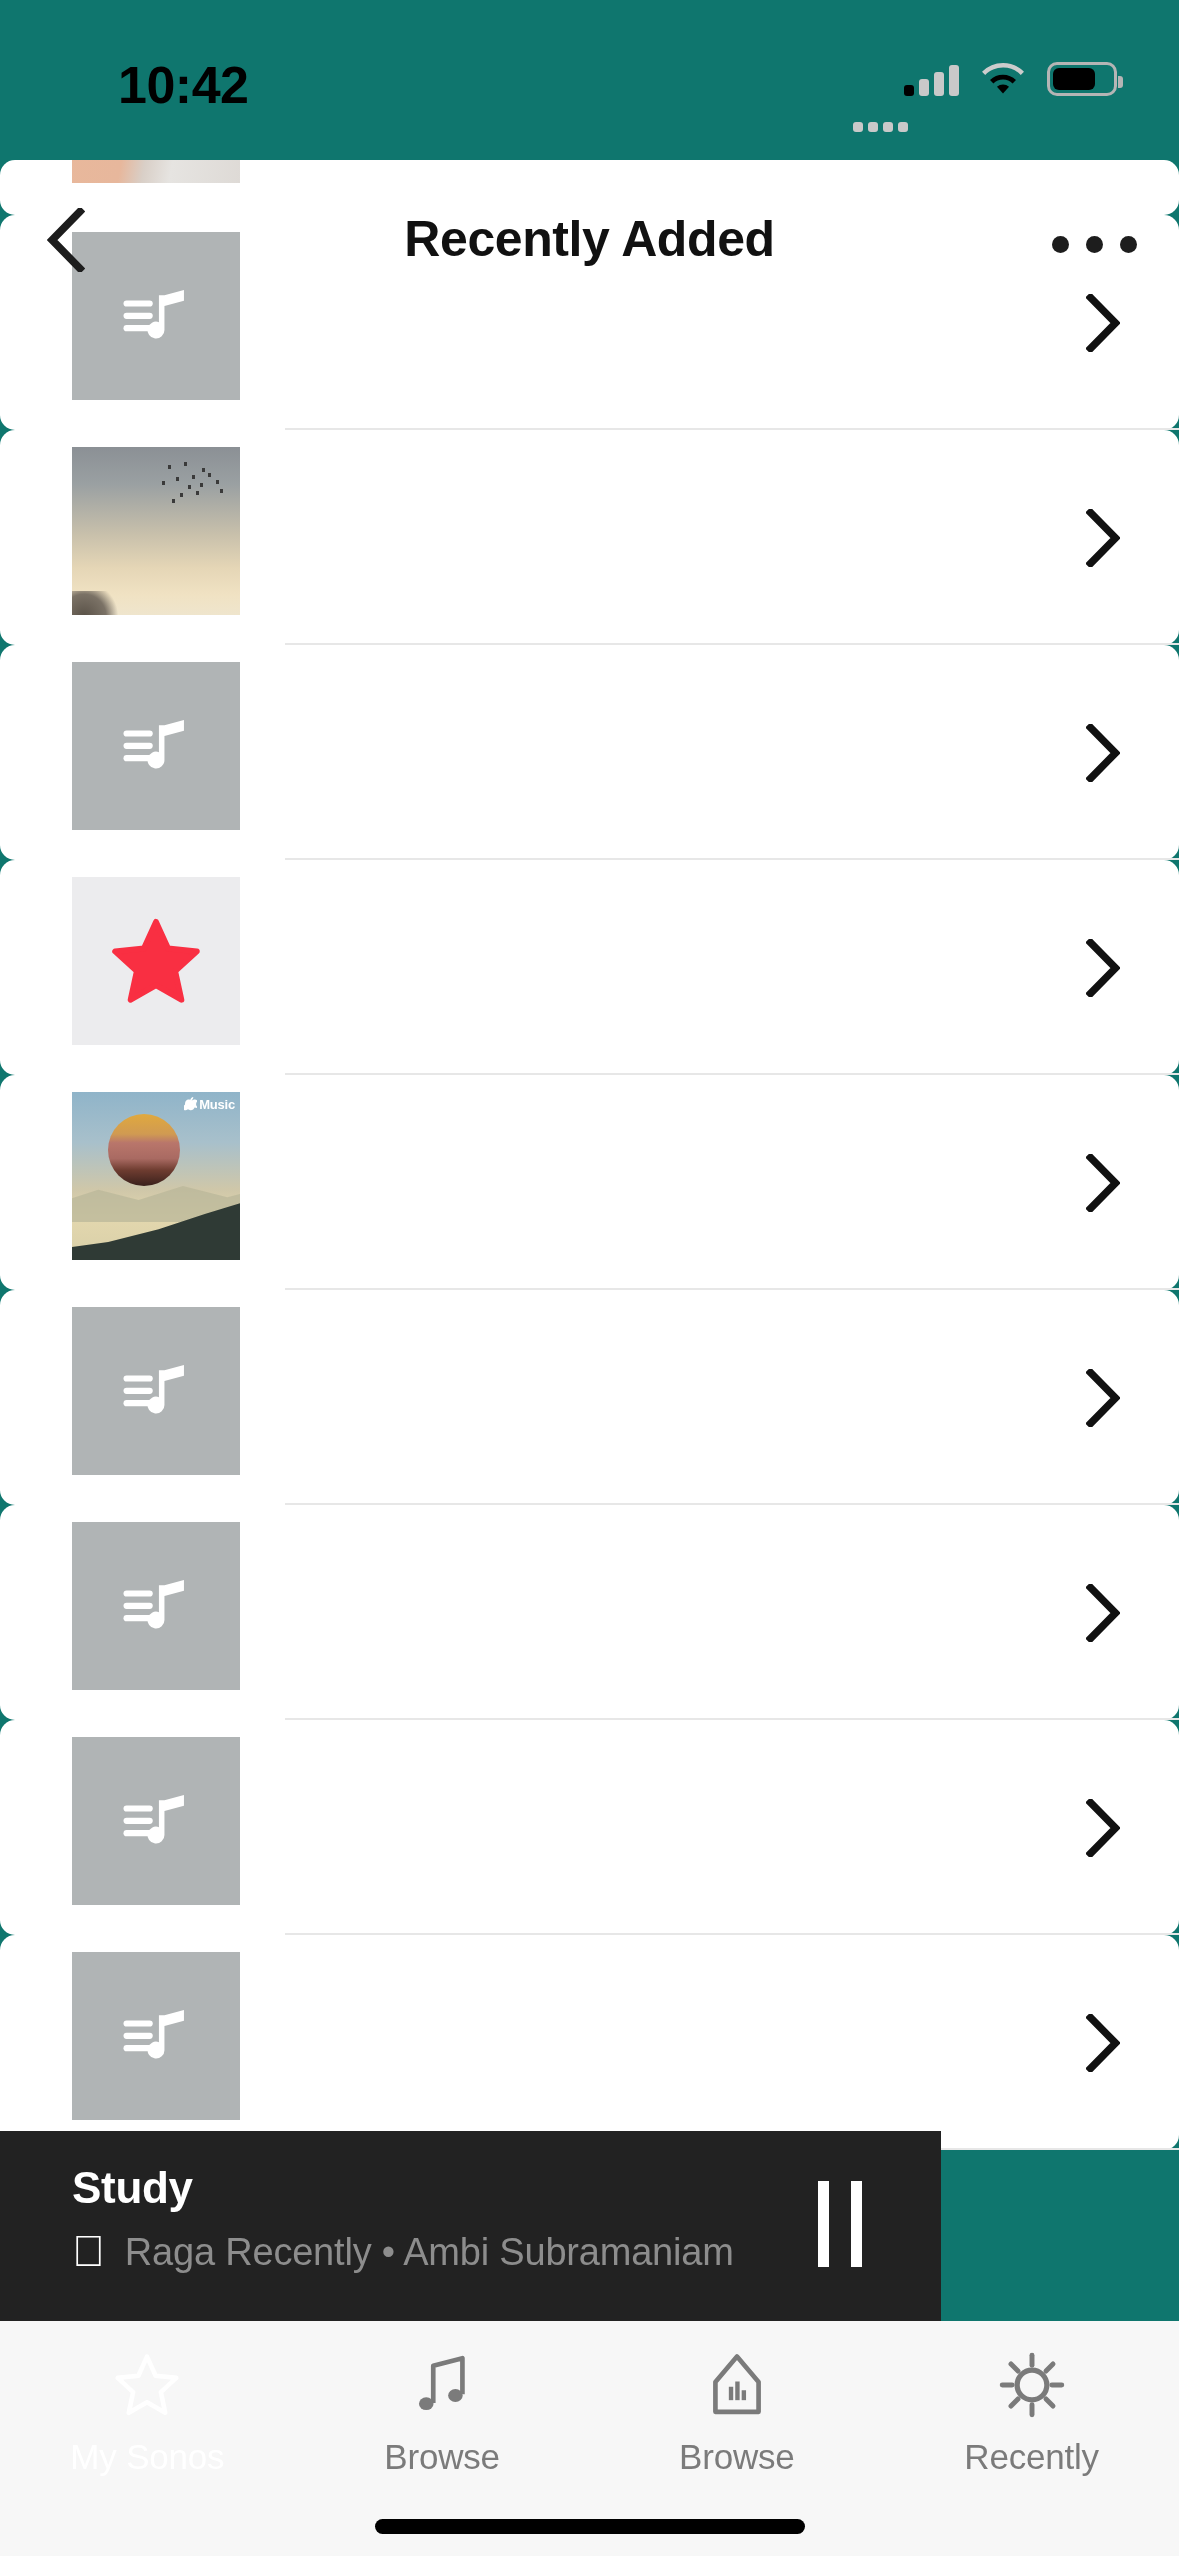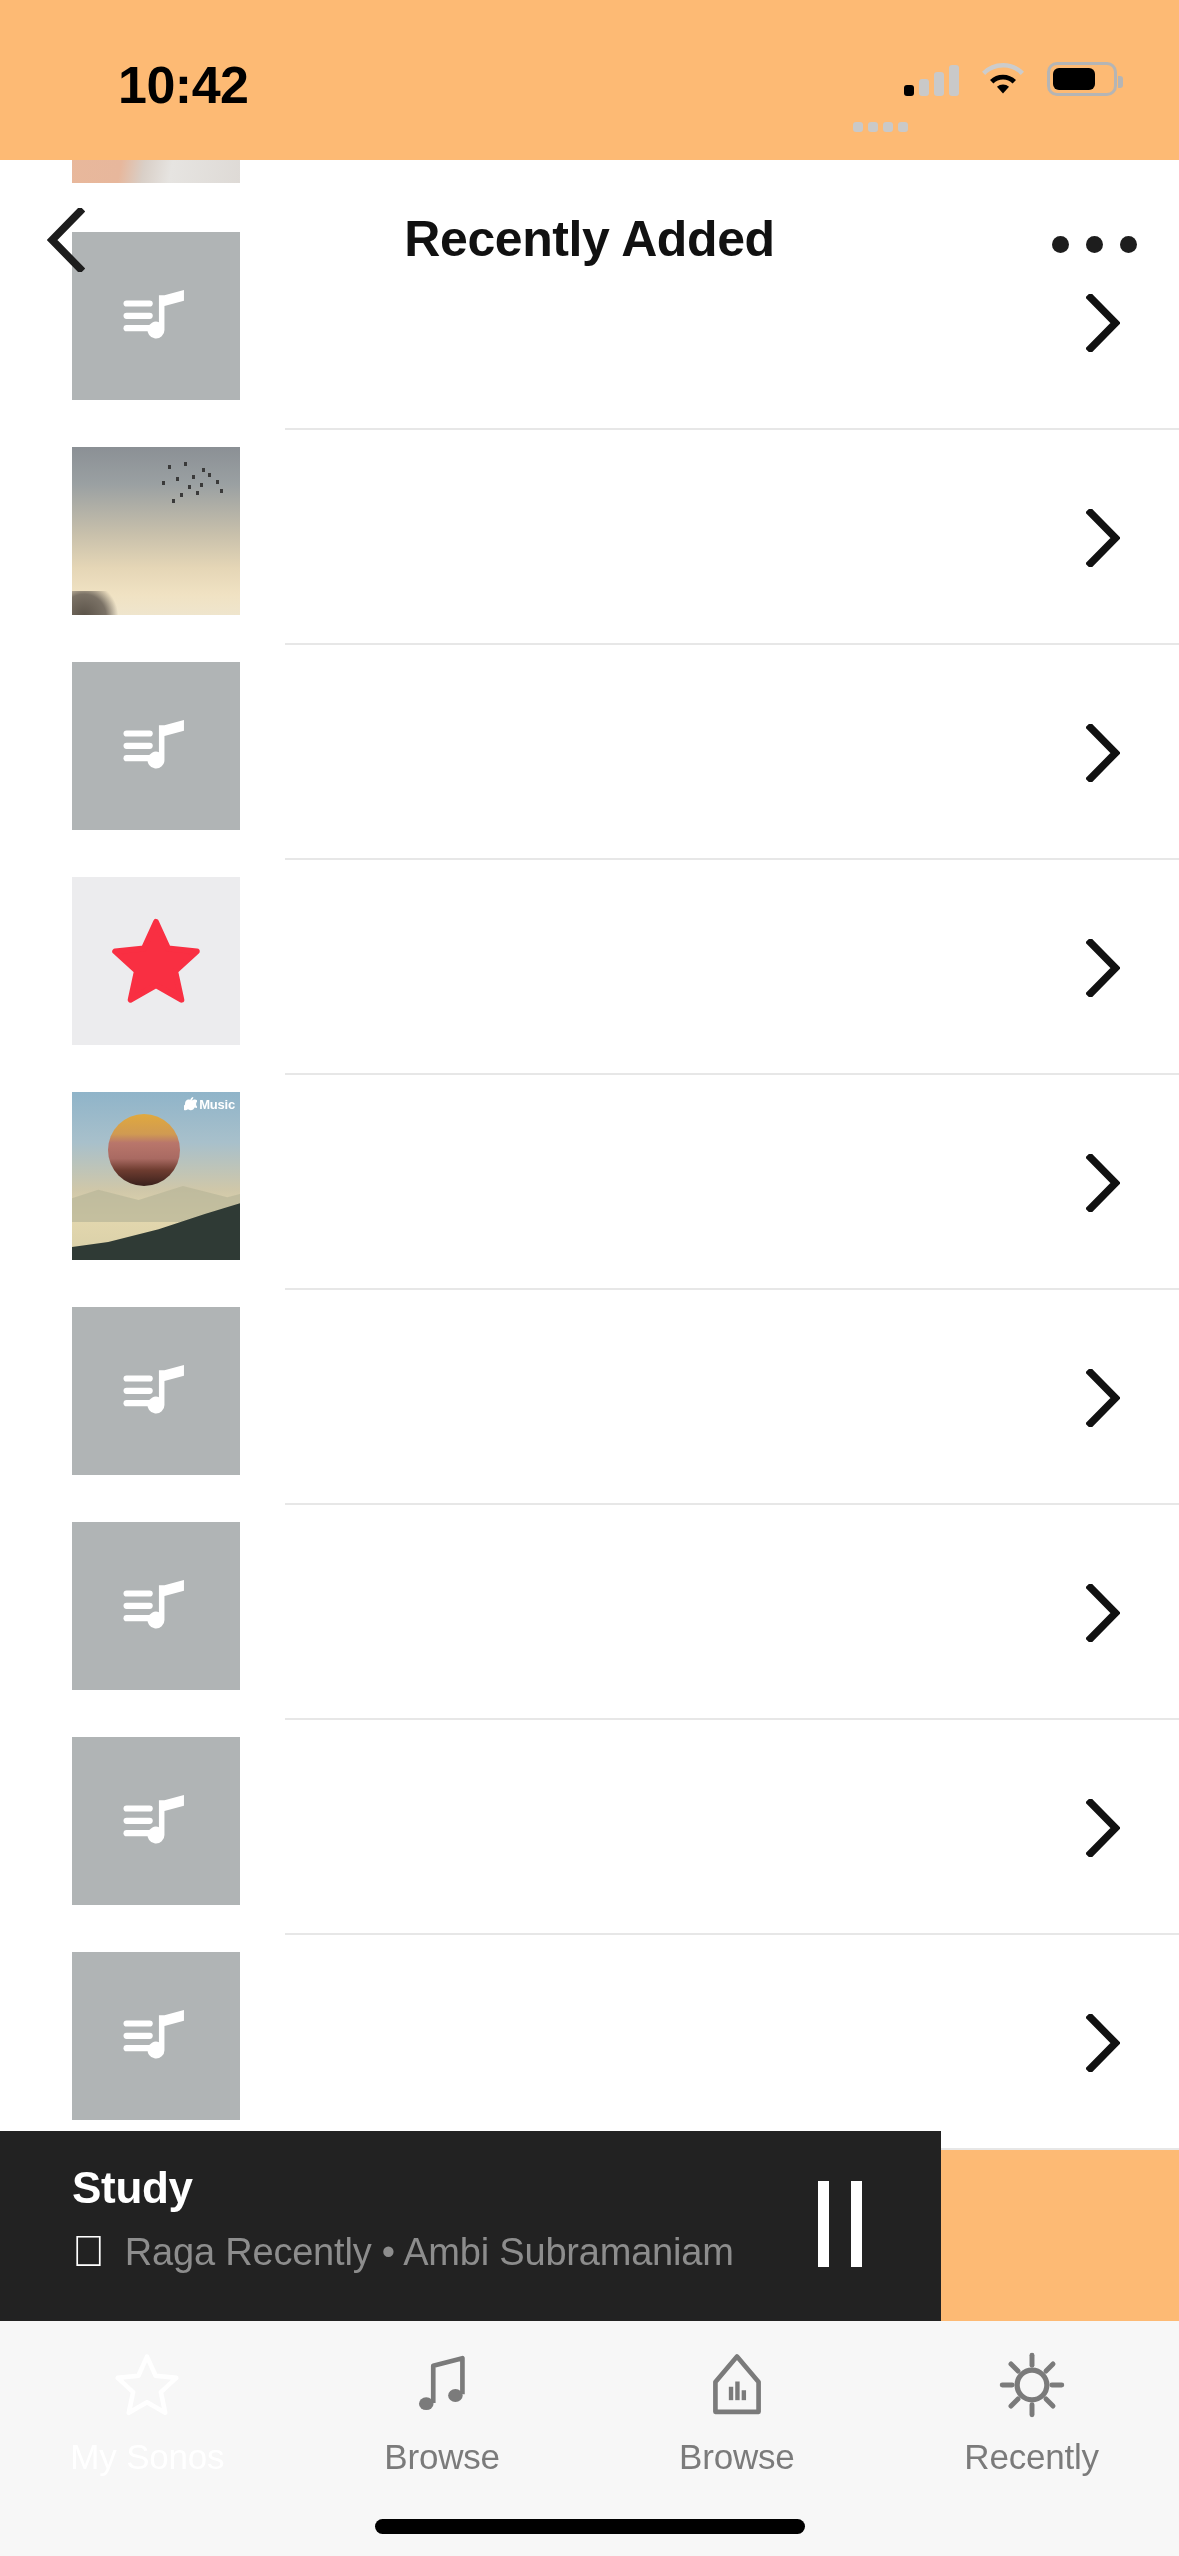--- a/index.html
+++ b/index.html
@@ -2,21 +2,21 @@
 <html><head>
 <meta charset="utf-8">
 <style>
   * { margin:0; padding:0; box-sizing:border-box; }
   html, body {
     width:1179px; height:2556px;
     font-family:"Liberation Sans", sans-serif;
     background:#ffffff;
     overflow:hidden;
   }
-  #app { position:relative; width:1179px; height:2556px; background:#fdba74; }
+  #app { position:relative; width:1179px; height:2556px; background:#0f766e; }
 
   
   .statusbar { position:absolute; top:0; left:0; width:1179px; height:160px; }
   .status-time {
     position:absolute; left:118px; top:55px;
     font-size:52px; font-weight:700; color:#000; letter-spacing:-0.5px;
   }
   .status-right { position:absolute; right:62px; top:62px; display:flex; align-items:center; gap:22px; }
 
   .cell-signal { display:flex; align-items:flex-end; gap:5px; height:34px; }
@@ -53,21 +53,21 @@
     letter-spacing:-0.4px;
   }
   .nav-more {
     position:absolute; right:42px; top:18px;
     display:flex; gap:17px; align-items:center; height:60px;
   }
   .nav-more span { width:17px; height:17px; border-radius:50%; background:#1d1d1d; display:block; }
 
   
   .list { position:absolute; top:160px; left:0; width:1179px; height:2000px; overflow:hidden; }
-  .row { position:relative; width:1179px; height:215px; background:#fff; }
+  .row { position:relative; width:1179px; height:215px; background:#fff;border-radius:15px; }
   .row .thumb {
     position:absolute; left:72px; top:17px;
     width:168px; height:168px; overflow:hidden;
     background:#b0b4b5;
   }
   .row.partial-top .thumb { top:-145px; }
   .row .chev {
     position:absolute; right:46px; top:0; bottom:0;
     display:flex; align-items:center; justify-content:center; width:60px;
   }

